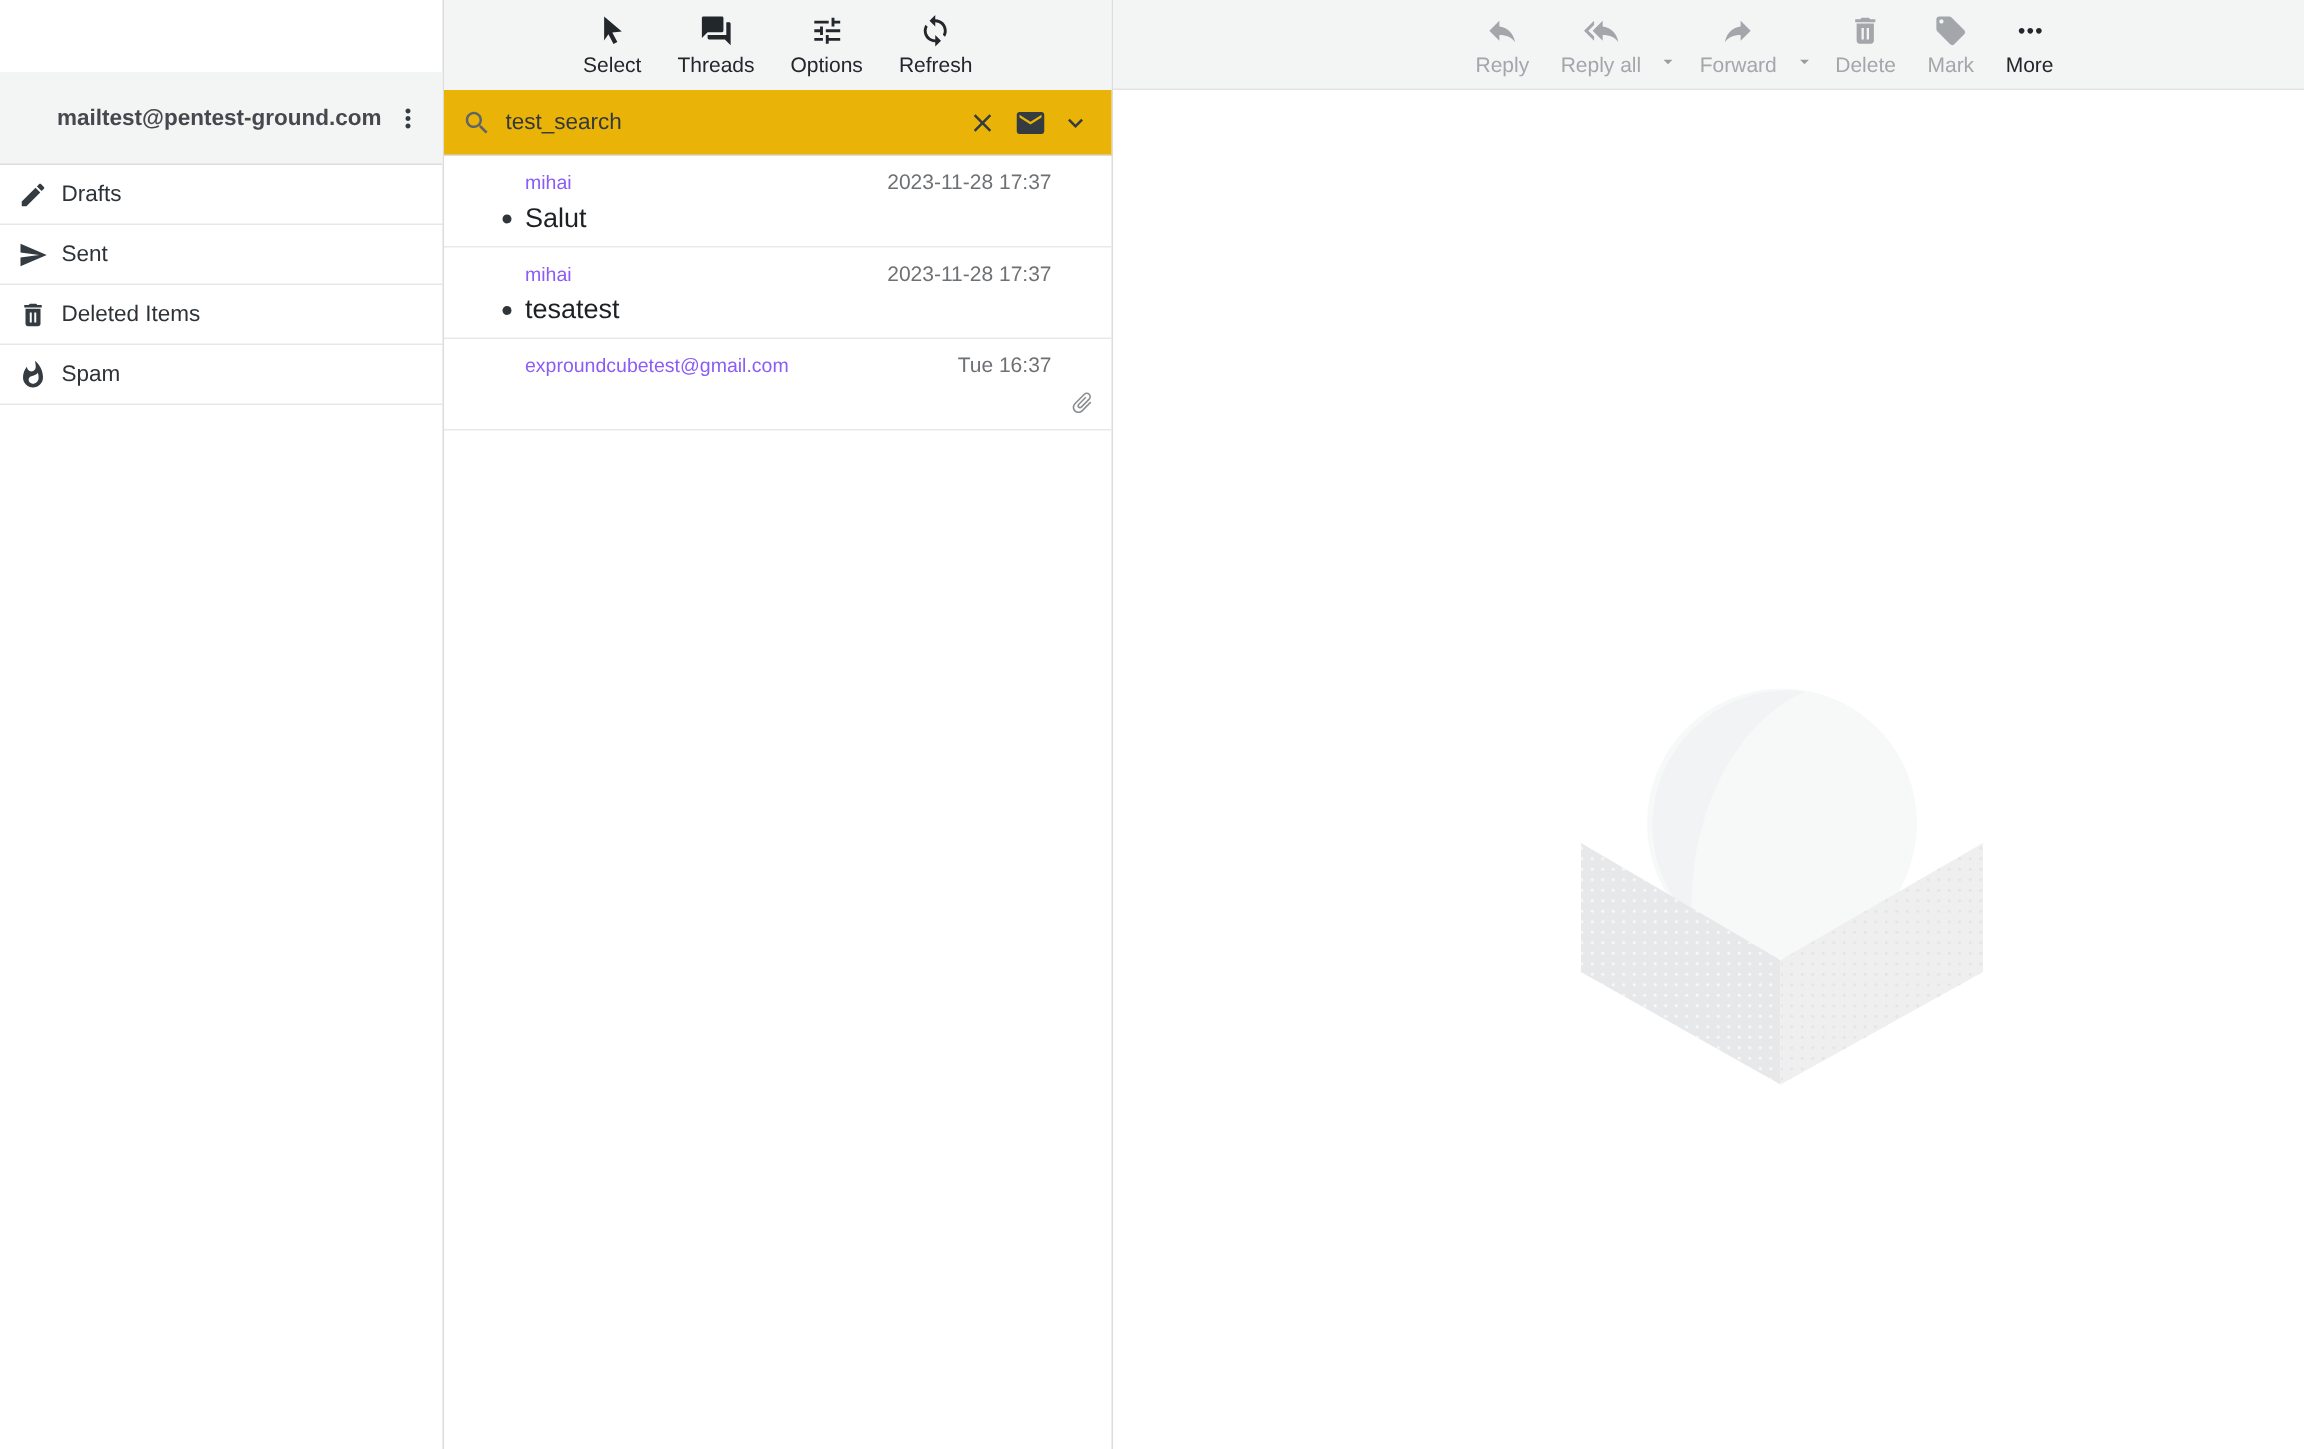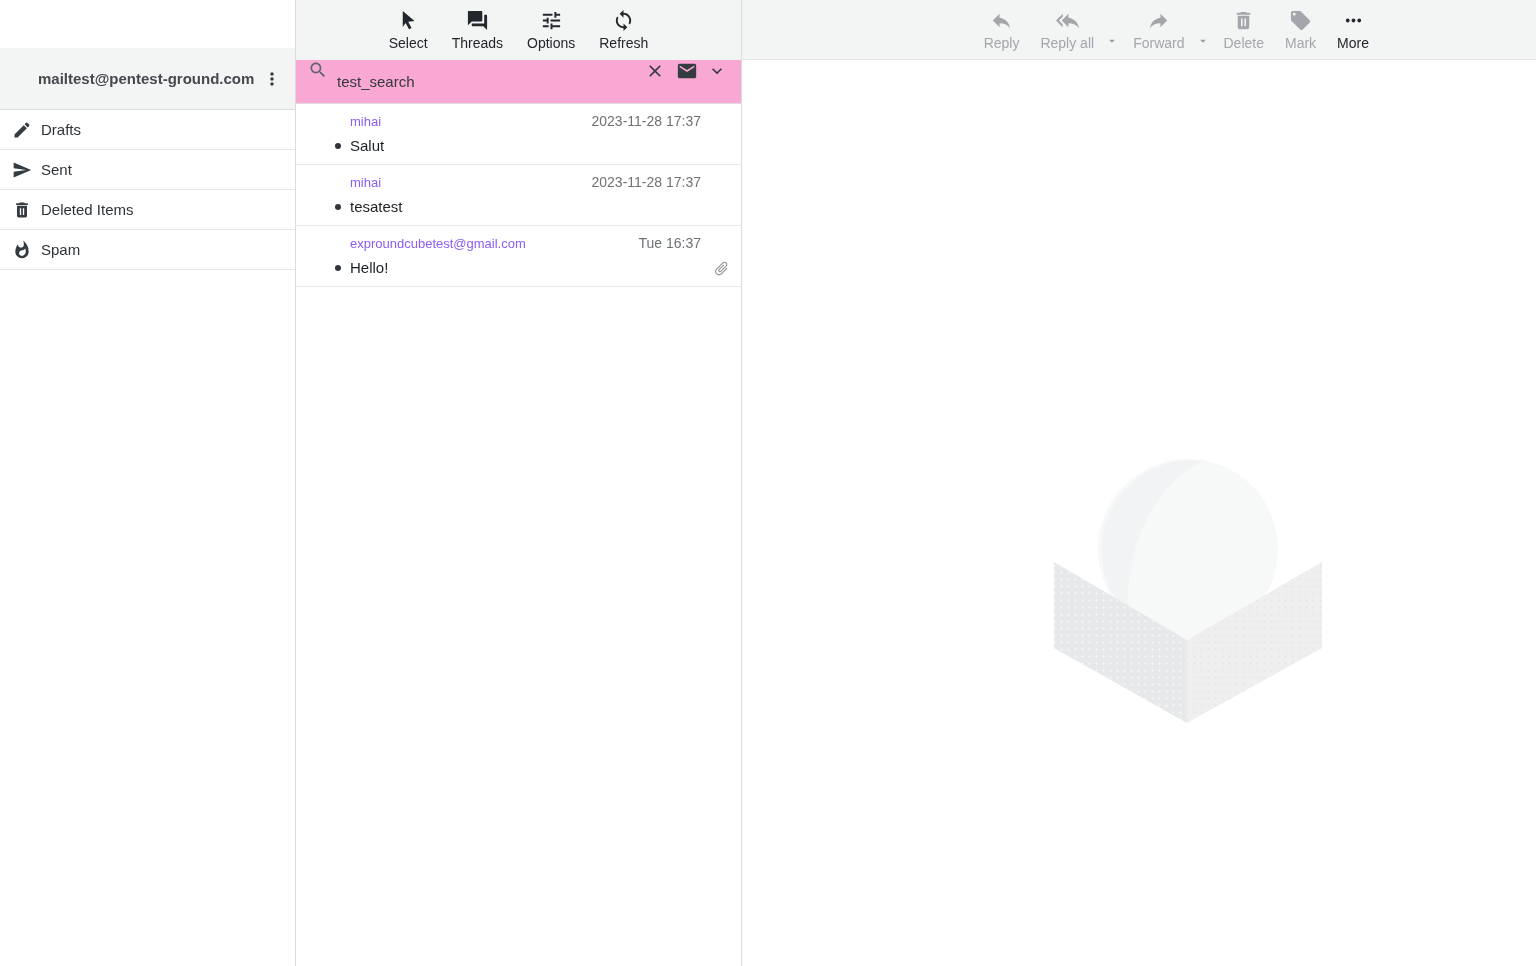--- a/index.html
+++ b/index.html
@@ -23,36 +23,36 @@
 
   
   .listpane{width:446px;min-width:446px;border-right:1px solid #dcdcdc;display:flex;flex-direction:column;box-sizing:border-box;background:#fff;}
   .toolbar{height:60px;background:#f3f4f4;display:flex;align-items:center;box-sizing:border-box;flex:none;}
   .list-toolbar{justify-content:center;gap:10px;}
   .tbtn{display:flex;flex-direction:column;align-items:center;padding:3px 7px;border:none;background:transparent;cursor:pointer;color:#22272c;}
   .tbtn svg{width:23px;height:23px;}
   .tbtn .t-label{font-size:14px;margin-top:3px;color:inherit;}
   .tbtn.disabled{color:#a3a7ab;cursor:default;}
 
-  .searchbar{height:44px;background:#f9a8d4;border-bottom:1px solid #dcdcdc;display:flex;padding:0 12px;gap:9px;box-sizing:border-box;flex:none;}
+  .searchbar{height:44px;background:#eab308;border-bottom:1px solid #dcdcdc;display:flex;align-items:center;padding:0 12px;gap:9px;box-sizing:border-box;flex:none;}
   .search-glyph{width:20px;height:20px;color:#5f6468;flex:none;}
   .search-glyph svg{width:20px;height:20px;}
   .search-input{flex:1;border:none;background:transparent;outline:none;font-family:"Liberation Sans",sans-serif;font-size:15px;color:#33383d;padding:0;}
   .s-act{width:22px;height:22px;border:none;background:transparent;padding:0;color:#343b41;cursor:pointer;flex:none;}
   .s-act svg{width:100%;height:100%;}
   .s-act.small svg{width:20px;height:20px;}
 
   .messages{list-style:none;margin:0;padding:0;flex:1;overflow:hidden;}
   .msg{height:61px;border-bottom:1px solid #e9e9e9;position:relative;padding:9px 14px 0 54px;box-sizing:border-box;cursor:pointer;}
   .m-line1{display:flex;justify-content:space-between;align-items:baseline;padding-right:26px;line-height:17px;}
   .m-sender{font-size:13px;color:#8b5cf6;overflow:hidden;white-space:nowrap;}
   .m-date{font-size:14px;color:#6e7174;white-space:nowrap;margin-left:10px;}
   .m-line2{position:relative;margin-top:6px;line-height:19px;}
   .m-dot{position:absolute;left:-15px;top:7px;width:6px;height:6px;border-radius:50%;background:#2f353a;}
-  .m-subject{font-size:15px;color:#1d2125;}
+  .m-subject{font-size:18px;color:#1d2125;}
   .m-attach{position:absolute;right:11px;bottom:9px;width:17px;height:17px;color:#8b8e91;transform:rotate(45deg);}
   .m-attach svg{width:17px;height:17px;}
 
   
   .contentpane{flex:1;display:flex;flex-direction:column;background:#fff;min-width:0;}
   .msg-toolbar{justify-content:flex-end;padding-right:160px;gap:7px;border-bottom:1px solid #e3e3e3;}
   .caret-btn{width:14px;height:14px;border:none;background:transparent;padding:0;color:#989ca0;cursor:pointer;margin:22px 0 0 -3px;flex:none;}
   .caret-btn svg{width:14px;height:14px;}
   .content{flex:1;position:relative;overflow:hidden;}
   .watermark{position:absolute;left:311px;top:399px;width:270px;height:266px;}
@@ -255,24 +255,20 @@
         </div>
         <div class="m-line2">
           <span class="m-dot"></span>
           <span class="m-subject">tesatest</span>
         </div>
       </li>
       <li class="msg">
         <div class="m-line1">
           <span class="m-sender">exproundcubetest@gmail.com</span>
           <span class="m-date">Tue 16:37</span>
-        </div>
-        <div class="m-line2">
-          <span class="m-dot"></span>
-          <span class="m-subject">Hello!</span>
         </div>
         <span class="m-attach">
             <svg viewBox="0 0 24 24">
               <use href="#i-paperclip"></use>
             </svg>
           </span>
       </li>
     </ul>
   </section>
 

